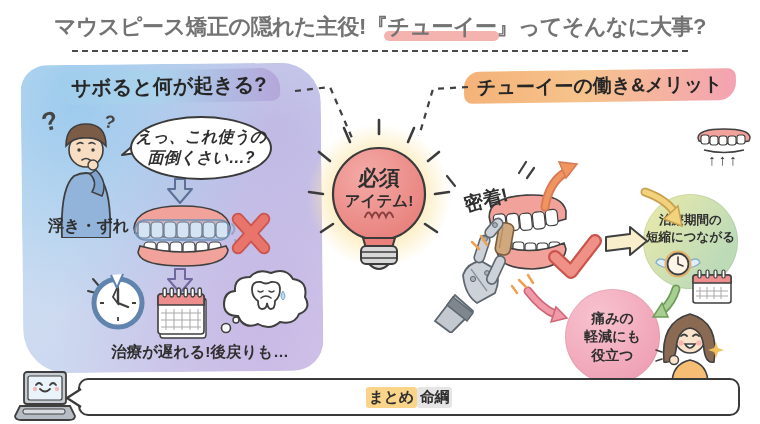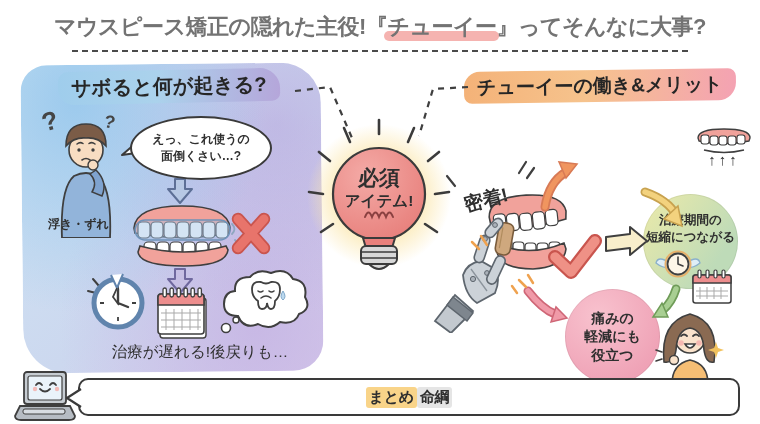--- a/index.html
+++ b/index.html
@@ -25,23 +25,23 @@
   .sec-header{font-weight:bold;z-index:20;padding:3px 13px;color:#262626;}
   .left-header{left:58px;top:70px;font-size:20px;transform:rotate(-1.2deg);
      background:linear-gradient(94deg,#9fcdec 0%,#abd2ec 45%,#b5a6da 100%);
      border-radius:10px 20px 8px 16px;}
   .right-header{left:464px;top:70px;font-size:19px;transform:rotate(-.8deg);
      background:linear-gradient(94deg,#f4b278 0%,#f6c38d 45%,#f4a2b3 100%);
      border-radius:16px 8px 18px 8px;}
   .qmark{font-weight:bold;color:#454545;z-index:20;}
   .speech-bubble{left:130px;top:116px;width:138px;height:60px;background:#fff;border:2px solid #3a3a3a;
      border-radius:50%;display:flex;align-items:center;justify-content:center;text-align:center;
-     font-size:12px;font-weight:bold;z-index:15;}
-  .float-label{left:48px;top:216px;font-size:12px;font-weight:bold;z-index:20;}
-  .left-caption{left:72px;top:342px;width:256px;text-align:center;font-size:15.5px;font-weight:normal;z-index:20;}
+     font-size:16px;font-weight:bold;z-index:15;font-style:italic;}
+  .float-label{left:48px;top:216px;font-size:16px;font-weight:bold;z-index:20;}
+  .left-caption{left:72px;top:342px;width:256px;text-align:center;font-size:15.5px;font-weight:bold;z-index:20;}
   
   .bulb-line1{left:329px;top:164px;width:100px;text-align:center;font-size:21px;font-weight:bold;z-index:20;}
   .bulb-line2{left:327px;top:191px;width:104px;text-align:center;font-size:15.5px;font-weight:bold;z-index:20;}
   
   .adhesion{left:464px;top:187px;font-size:19px;font-weight:bold;transform:rotate(-14deg);z-index:20;}
   .circle{position:absolute;border-radius:50%;display:flex;flex-direction:column;align-items:center;
      justify-content:center;text-align:center;font-weight:bold;z-index:10;box-shadow:0 0 0 1px rgba(0,0,0,0.06) inset;}
   .c-force{left:570px;top:114px;width:104px;height:104px;font-size:14px;line-height:1.3;
      background:radial-gradient(circle at 35% 28%,#f7c794,#f0a873 75%);}
   .c-duration{left:643px;top:194px;width:95px;height:95px;font-size:12.5px;line-height:1.35;

